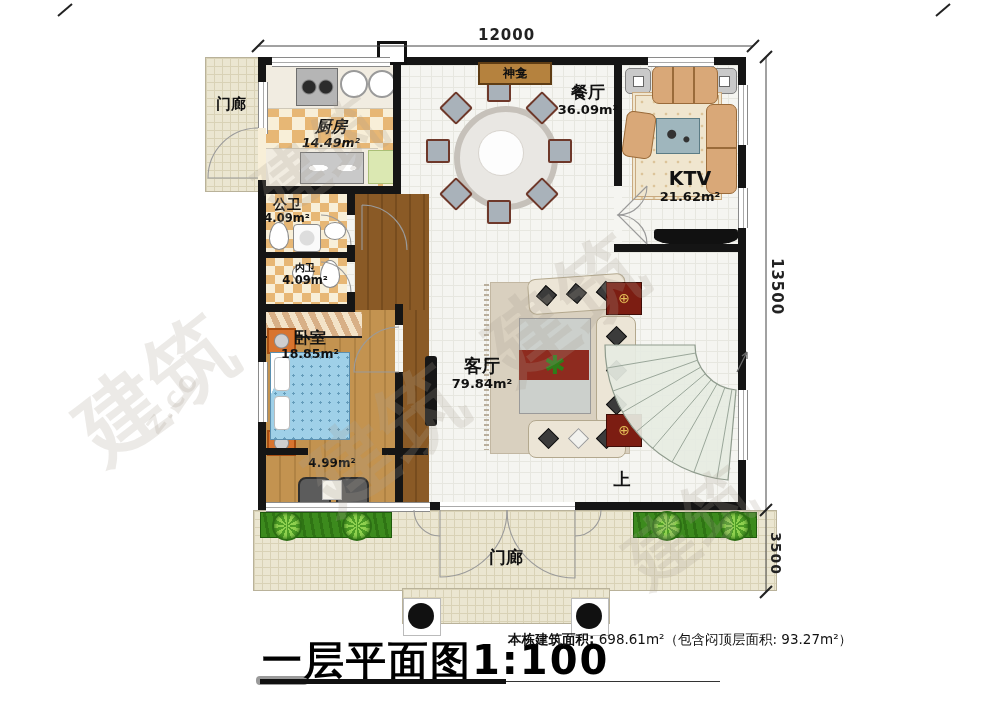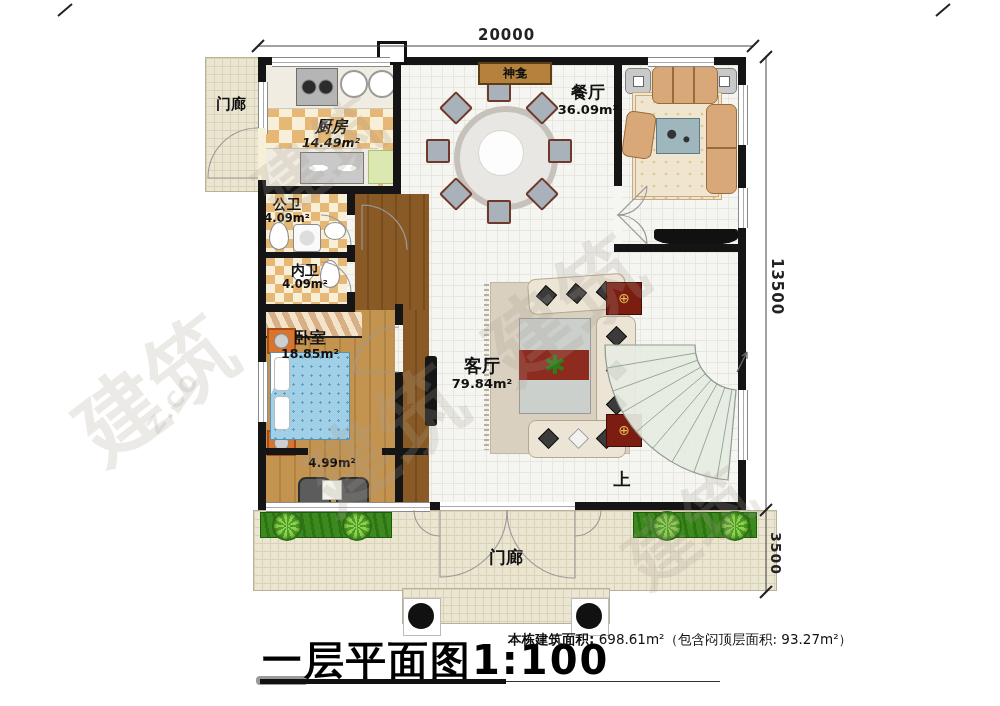--- a/index.html
+++ b/index.html
@@ -235,39 +235,43 @@
       <line x1="252" y1="52" x2="264" y2="40"></line>
         <line x1="747" y1="52" x2="759" y2="40"></line>
       <line x1="760" y1="63" x2="772" y2="51"></line>
         <line x1="760" y1="516" x2="772" y2="504"></line>
         <line x1="760" y1="598" x2="772" y2="586"></line>
       <line x1="58" y1="16" x2="72" y2="4"></line>
         <line x1="936" y1="16" x2="950" y2="4"></line>
     </g>
   </svg>
 
-  <div class="abs dim" style="left:478px;top:26px;">20000</div>
+  <div class="abs dim" style="left:478px;top:26px;">12000</div>
   <div class="abs dim rot" style="left:786px;top:258px;">13500</div>
   <div class="abs dim rot" style="left:784px;top:532px;font-size:14px;">3500</div>
 
   <div class="abs lbl" style="left:204px;top:96px;width:54px;font-size:15px;font-weight:bold;">门廊</div>
   <div class="abs lbl" style="left:291px;top:118px;width:80px;font-style:italic;">
     <div class="nm" style="font-size:16px;">厨房</div>
     <div class="ar" style="font-size:12.5px;">14.49m²</div>
   </div>
   <div class="abs lbl" style="left:548px;top:83px;width:80px;">
     <div class="nm" style="font-size:17px;">餐厅</div>
     <div class="ar" style="font-size:13px;">36.09m²</div>
   </div>
+  <div class="abs lbl" style="left:650px;top:168px;width:80px;">
+    <div class="nm" style="font-size:19px;">KTV</div>
+    <div class="ar" style="font-size:13px;">21.62m²</div>
+  </div>
   <div class="abs lbl" style="left:254px;top:196px;width:66px;">
     <div class="nm" style="font-size:14px;">公卫</div>
     <div class="ar" style="font-size:11.5px;">4.09m²</div>
   </div>
   <div class="abs lbl" style="left:272px;top:262px;width:66px;">
-    <div class="nm" style="font-size:14px;">内卫</div>
+    <div class="nm" style="font-size:10px;">内卫</div>
     <div class="ar" style="font-size:11.5px;">4.09m²</div>
   </div>
   <div class="abs lbl" style="left:272px;top:329px;width:76px;">
     <div class="nm" style="font-size:16px;">卧室</div>
     <div class="ar" style="font-size:12.5px;">18.85m²</div>
   </div>
   <div class="abs lbl" style="left:442px;top:356px;width:80px;">
     <div class="nm" style="font-size:18px;">客厅</div>
     <div class="ar" style="font-size:13px;">79.84m²</div>
   </div>

